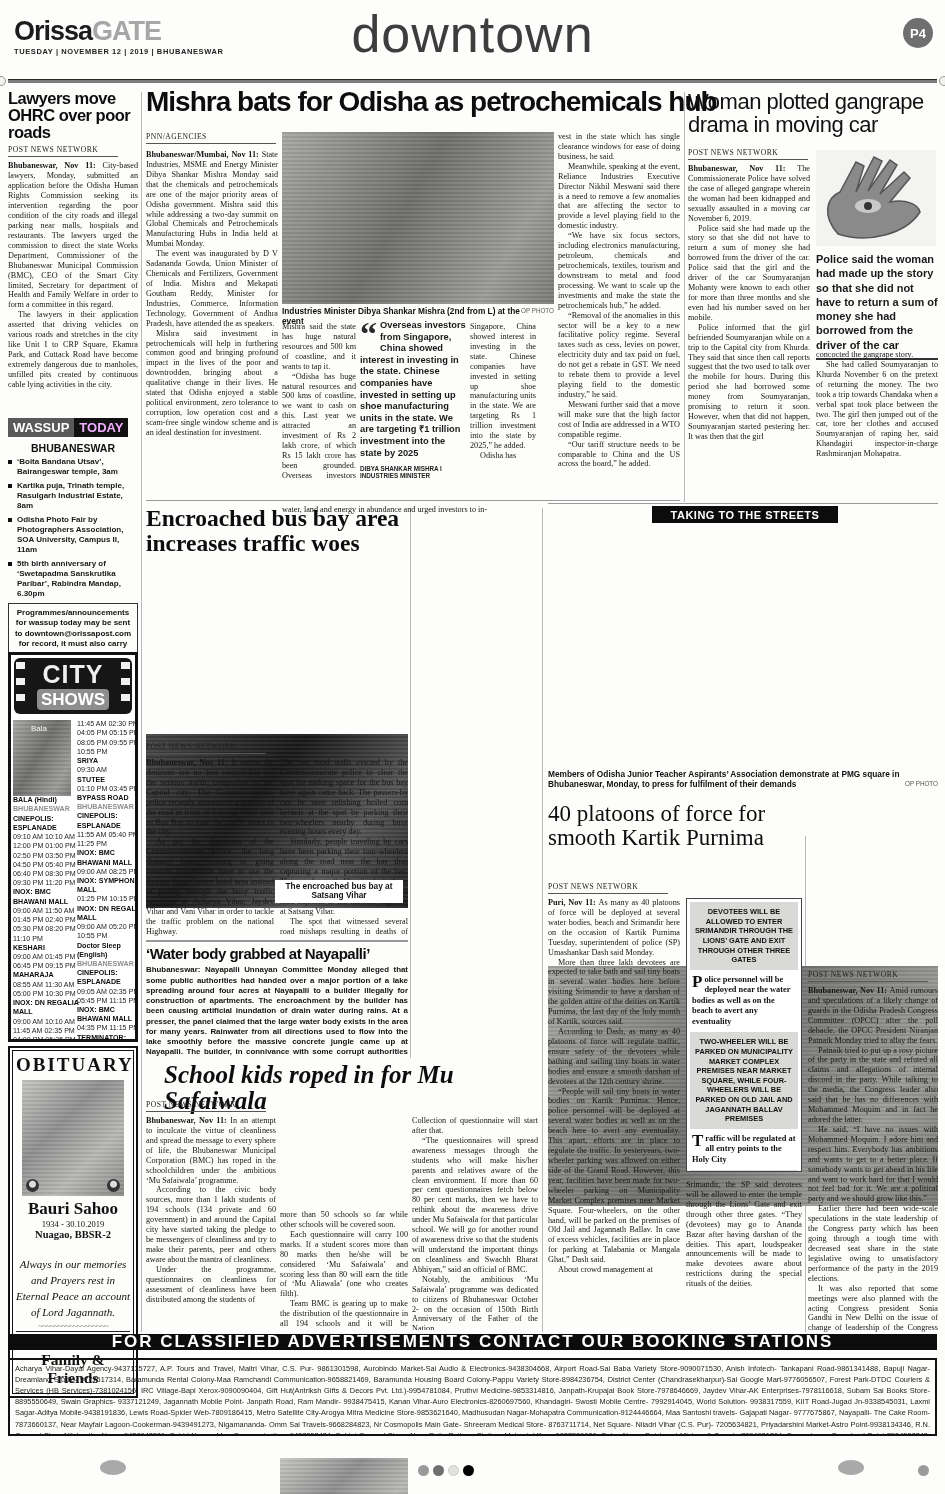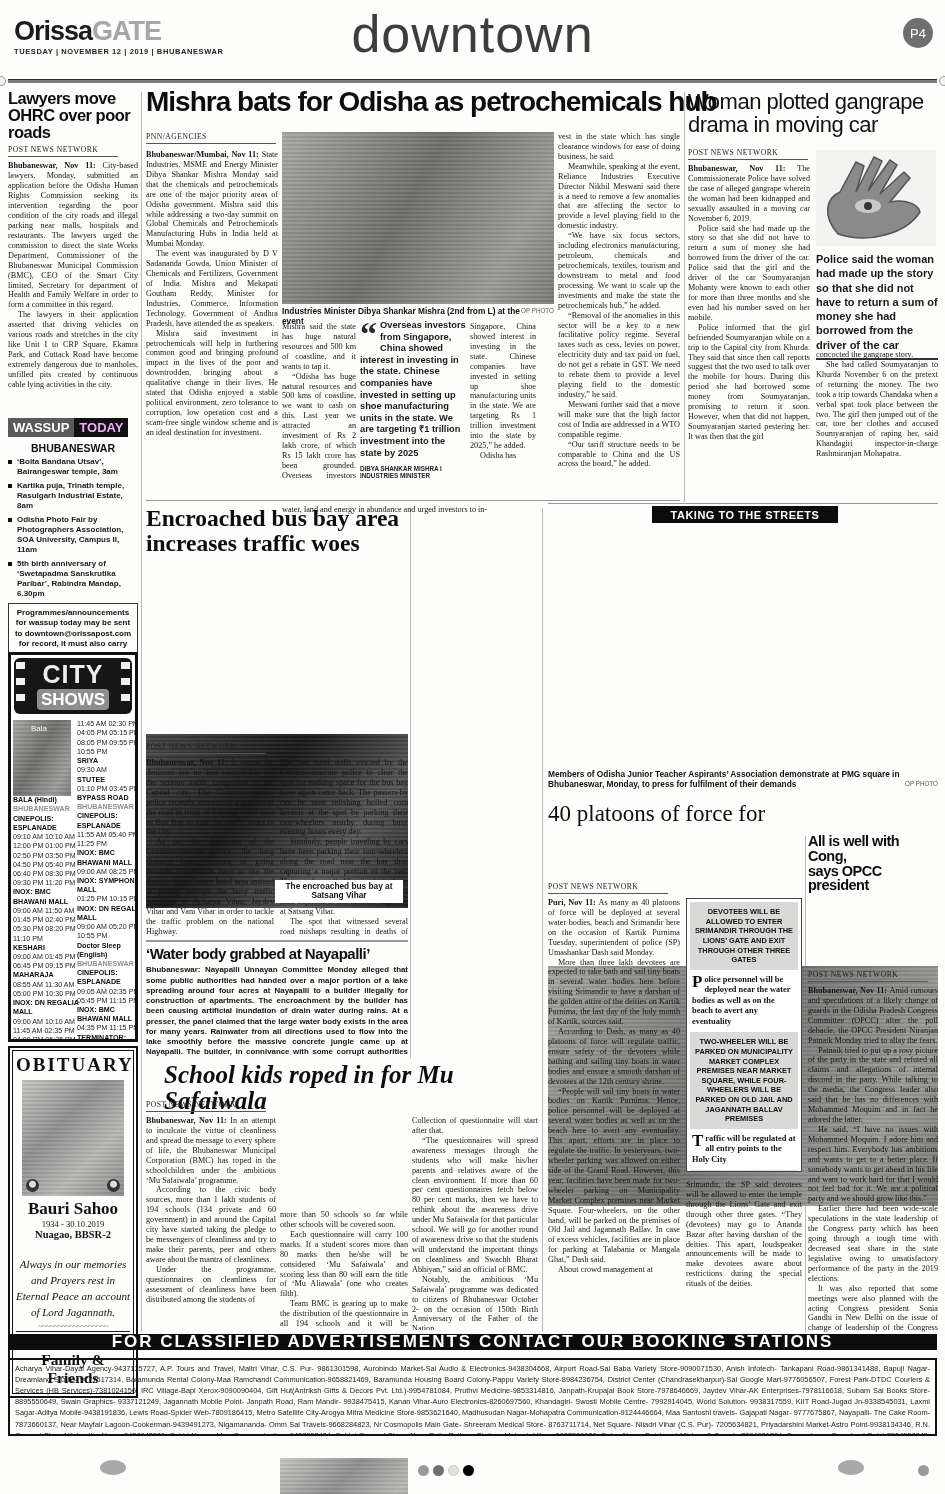--- a/index.html
+++ b/index.html
@@ -7,21 +7,21 @@
   .page { position:relative; width:945px; height:1494px; margin:0 auto; background:#fdfdfb; color:#111;
           font-family:"Liberation Serif", serif; overflow:hidden; }
   .abs { position:absolute; }
 
   
   .brand1 { font-family:"Liberation Sans",sans-serif; font-weight:900; font-size:27px; color:#1c1c1c; letter-spacing:-1px; }
   .brand2 { font-family:"Liberation Sans",sans-serif; font-weight:900; font-size:27px; color:#a6a6a6; letter-spacing:-1px; }
   .dateline { font-family:"Liberation Sans",sans-serif; font-size:7.5px; font-weight:700; color:#222; letter-spacing:.6px; }
   .section-title { font-family:"Liberation Sans",sans-serif; font-weight:100; font-size:52px; color:#3d3d3d; letter-spacing:1px; text-align:center; }
   .page-badge { width:30px; height:30px; border-radius:50%; background:#6f6f6f; color:#fff;
-                font-family:"Liberation Sans",sans-serif; font-weight:400; font-size:13px;
+                font-family:"Liberation Sans",sans-serif; font-weight:700; font-size:13px;
                 display:flex; align-items:center; justify-content:center; }
   .header-rule { height:4px; background:#7c7c7c; border-top:1px solid #2a2a2a; }
   .reg-circle { width:10px; height:10px; border-radius:50%; border:1px solid #999; background:#f2f2f0; }
 
   
   .hl-sans { font-family:"Liberation Sans",sans-serif; font-weight:700; line-height:1.02; letter-spacing:-0.5px; color:#0d0d0d; }
   .hl-serif { font-family:"Liberation Serif",serif; line-height:1.05; color:#0d0d0d; }
   .byline { font-family:"Liberation Serif",serif; font-size:7.6px; letter-spacing:.5px; color:#222;
             border-bottom:1px solid #555; padding-bottom:2px; }
   .paras > div { font-size:8.2px; line-height:1.21; text-align:justify; text-indent:10px; color:#151515; }
@@ -350,44 +350,41 @@
   <div class="abs hrule" style="left:548px;top:503px;width:390px;height:1px;"></div>
   <div class="abs black-banner" style="left:652px;top:506px;width:186px;height:17px;font-size:11px;letter-spacing:.5px;">TAKING TO THE STREETS</div>
   <div class="abs ph mid" style="left:548px;top:526px;width:390px;height:240px;"></div>
   <div class="abs photo-caption" style="left:548px;top:770px;width:390px;">
     <span class="credit" style="margin-top:10px;">OP PHOTO</span>
     <span>Members of Odisha Junior Teacher Aspirants’ Association demonstrate at PMG square in Bhubaneswar, Monday, to press for fulfilment of their demands</span>
   </div>
 
   <div class="abs hl-serif" style="left:548px;top:802px;width:258px;font-size:23px;font-weight:500;">
     <div>40 platoons of force for</div>
+    <div>smooth Kartik Purnima</div>
   </div>
   <div class="abs byline" style="left:548px;top:882px;width:120px;">POST NEWS NETWORK</div>
   <div class="abs paras" style="left:548px;top:898px;width:132px;height:434px;overflow:hidden;">
       <div><b>Puri, Nov 11: </b>As many as 40 platoons of force will be deployed at several water bodies, beach and Srimandir here on the occasion of Kartik Purnima Tuesday, superintendent of police (SP) Umashankar Dash said Monday.</div>
       <div>More than three lakh devotees are expected to take bath and sail tiny boats in several water bodies here before visiting Srimandir to have a darshan of the golden attire of the deities on Kartik Purnima, the last day of the holy month of Kartik, sources said.</div>
       <div>According to Dash, as many as 40 platoons of force will regulate traffic, ensure safety of the devotees while bathing and sailing tiny boats in water bodies and ensure a smooth darshan of devotees at the 12th century shrine.</div>
       <div>“People will sail tiny boats in water bodies on Kartik Purnima. Hence, police personnel will be deployed at several water bodies as well as on the beach here to avert any eventuality. This apart, efforts are in place to regulate the traffic. In yesteryears, two-wheeler parking was allowed on either side of the Grand Road. However, this year, facilities have been made for two-wheeler parking on Municipality Market Complex premises near Market Square. Four-wheelers, on the other hand, will be parked on the premises of Old Jail and Jagannath Ballav. In case of excess vehicles, facilities are in place for parking at Talabania or Mangala Ghat,” Dash said.</div>
       <div>About crowd management at</div>
     </div>
   <div class="abs infobox" style="left:686px;top:898px;width:116px;height:274px;overflow:hidden;">
       <div class="hl">DEVOTEES WILL BE ALLOWED TO ENTER SRIMANDIR THROUGH THE LIONS’ GATE AND EXIT THROUGH OTHER THREE GATES</div>
       <div class="dc">Police personnel will be deployed near the water bodies as well as on the beach to avert any eventuality</div>
       <div class="hl">TWO-WHEELER WILL BE PARKED ON MUNICIPALITY MARKET COMPLEX PREMISES NEAR MARKET SQUARE, WHILE FOUR-WHEELERS WILL BE PARKED ON OLD JAIL AND JAGANNATH BALLAV PREMISES</div>
       <div class="dc">Traffic will be regulated at all entry points to the Holy City</div>
       <div class="hl">SPECIAL FACILITIES ARE IN PLACE TO ENSURE SENIOR CITIZENS, DIFFERENTLY-ABLED AND WOMEN HAVE A SMOOTH DARSHAN OF THE DEITIES</div>
     </div>
   <div class="abs paras" style="left:686px;top:1180px;width:116px;height:152px;overflow:hidden;">
       <div>Srimandir, the SP said devotees will be allowed to enter the temple through the Lions’ Gate and exit through other three gates. “They (devotees) may go to Ananda Bazar after having darshan of the deities. This apart, loudspeaker announcements will be made to make devotees aware about restrictions during the special rituals of the deities.</div>
     </div>
 
-  <div class="abs hl-sans" style="left:808px;top:834px;width:130px;font-size:14.5px;">
-    <div>All is well with Cong,</div>
-    <div>says OPCC president</div>
-  </div>
 
   <div class="abs byline" style="left:808px;top:970px;width:120px;">POST NEWS NETWORK</div>
   <div class="abs paras" style="left:808px;top:986px;width:130px;height:346px;overflow:hidden;">
       <div><b>Bhubaneswar, Nov 11: </b>Amid rumours and speculations of a likely change of guards in the Odisha Pradesh Congress Committee (OPCC) after the poll debacle, the OPCC President Niranjan Patnaik Monday tried to allay the fears.</div>
       <div>Patnaik tried to put up a rosy picture of the party in the state and refuted all claims and allegations of internal discord in the party. While talking to the media, the Congress leader also said that he has no differences with Mohammed Moquim and in fact he adored the latter.</div>
       <div>He said, “I have no issues with Mohammed Moquim. I adore him and respect him. Everybody has ambitions and wants to get to a better place. If somebody wants to get ahead in his life and want to work hard for that I would not feel bad for it. We are a political party and we should grow like this.”</div>
       <div>Earlier there had been wide-scale speculations in the state leadership of the Congress party which has been going through a tough time with decreased seat share in the state legislative owing to unsatisfactory performance of the party in the 2019 elections.</div>
       <div>It was also reported that some meetings were also planned with the acting Congress president Sonia Gandhi in New Delhi on the issue of change of leadership of the Congress party.</div>
     </div>
 

